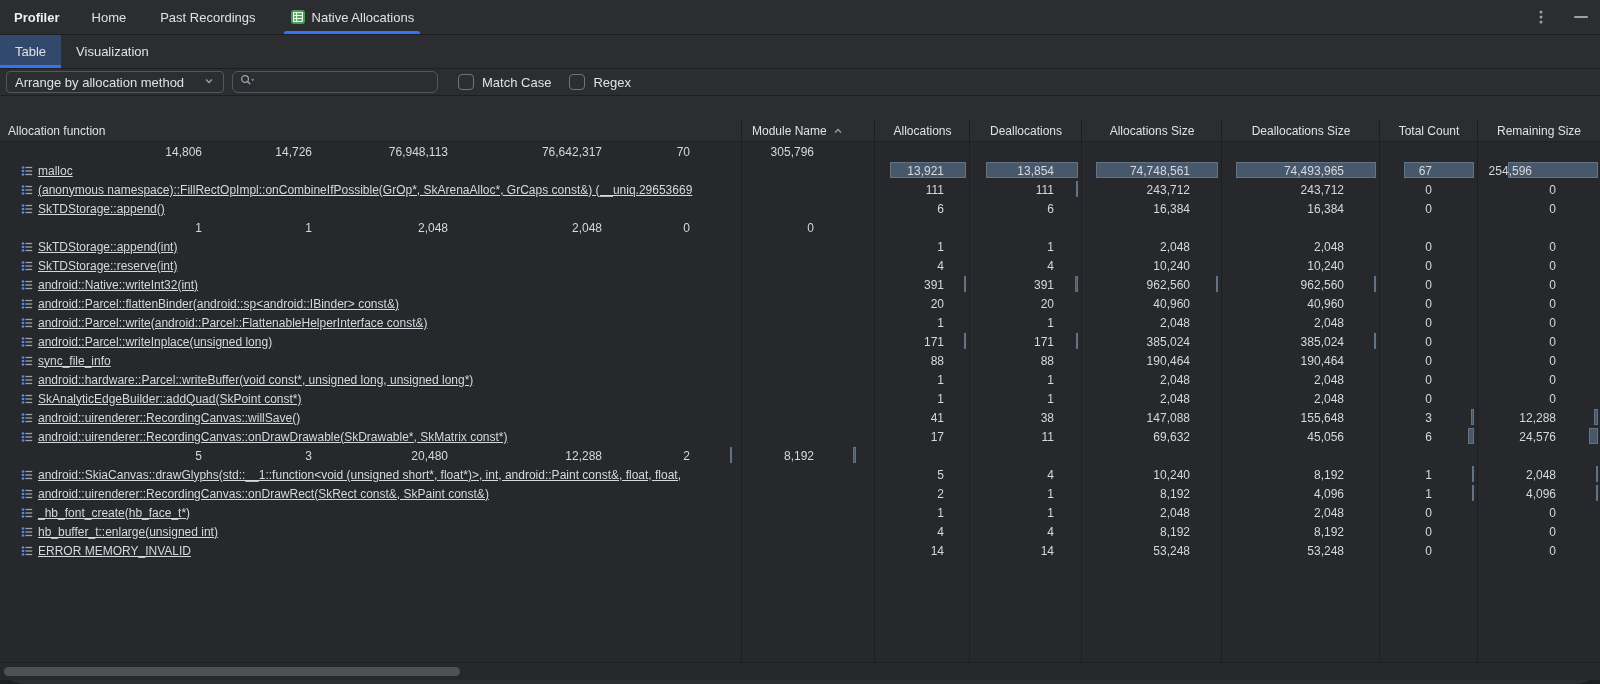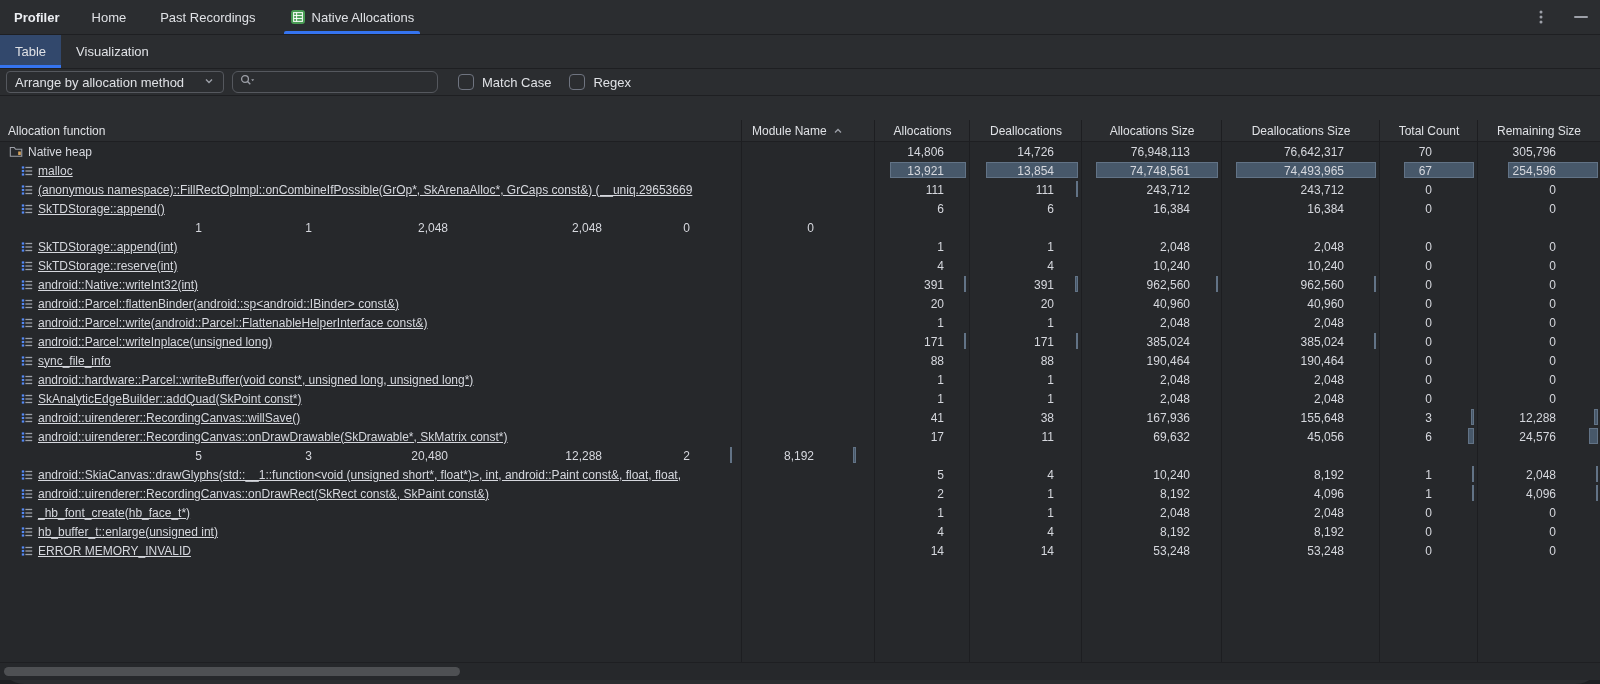--- a/index.html
+++ b/index.html
@@ -156,29 +156,20 @@
         </div>
         <div class="hcell hcenter" style="width: 95px;">Allocations</div>
         <div class="hcell hcenter" style="width: 112px;">Deallocations</div>
         <div class="hcell hcenter" style="width: 140px;">Allocations Size</div>
         <div class="hcell hcenter" style="width: 158px;">Deallocations Size</div>
         <div class="hcell hcenter" style="width: 98px;">Total Count</div>
         <div class="hcell hcenter" style="width: 122px;">Remaining Size</div>
       </div>
     <div class="tbody">
         <div class="trow">
-          <div class="cell fn-cell level0">
-            <span style="display:inline-flex">
-              <svg width="14" height="13" viewBox="0 0 16 14">
-                <path d="M1.5 2.5 h4.5 l1.6 2 h7 v8 h-13.1 z" fill="none" stroke="#9da0a8" stroke-width="1.2"></path>
-                <rect x="10.5" y="7" width="3" height="4" fill="#d6a35c"></rect>
-              </svg>
-            </span>
-            <span class="fn-label">Native heap</span>
-          </div>
           <div class="cell mod-cell"></div>
           <div class="cell num-cell" style="width: 95px;">
             <span class="num" style="padding-right: 26px;">14,806</span>
           </div>
           <div class="cell num-cell" style="width: 112px;">
             <span class="num" style="padding-right: 28px;">14,726</span>
           </div>
           <div class="cell num-cell" style="width: 140px;">
             <span class="num" style="padding-right: 32px;">76,948,113</span>
           </div>
@@ -222,21 +213,21 @@
           <div class="cell num-cell" style="width: 158px;">
             <div class="vbar" style="width: 140px;"></div>
             <span class="num" style="padding-right: 36px;">74,493,965</span>
           </div>
           <div class="cell num-cell" style="width: 98px;">
             <div class="vbar" style="width: 70px;"></div>
             <span class="num" style="padding-right: 46px;">67</span>
           </div>
           <div class="cell num-cell" style="width: 122px;">
             <div class="vbar" style="width: 90px; right: 2px;"></div>
-            <span class="num" style="padding-right: 44px;">254,596</span>
+            <span class="num" style="padding-right: 68px;">254,596</span>
           </div>
         </div>
         <div class="trow">
           <div class="cell fn-cell level1">
             <span style="display:inline-flex">
               <svg width="12" height="12" viewBox="0 0 12 12">
                 <rect x="0.8" y="1.4" width="2.4" height="2.2" fill="#548af7"></rect>
                 <rect x="0.8" y="4.9" width="2.4" height="2.2" fill="#548af7"></rect>
                 <rect x="0.8" y="8.4" width="2.4" height="2.2" fill="#548af7"></rect>
                 <line x1="4.4" y1="2.5" x2="11.2" y2="2.5" stroke="#9da0a8" stroke-width="1.3"></line>
@@ -650,21 +641,21 @@
             <span class="fn-label">android::uirenderer::RecordingCanvas::willSave()</span>
           </div>
           <div class="cell mod-cell"></div>
           <div class="cell num-cell" style="width: 95px;">
             <span class="num" style="padding-right: 26px;">41</span>
           </div>
           <div class="cell num-cell" style="width: 112px;">
             <span class="num" style="padding-right: 28px;">38</span>
           </div>
           <div class="cell num-cell" style="width: 140px;">
-            <span class="num" style="padding-right: 32px;">167,936</span>
+            <span class="num" style="padding-right: 32px;">147,088</span>
           </div>
           <div class="cell num-cell" style="width: 158px;">
             <span class="num" style="padding-right: 36px;">155,648</span>
           </div>
           <div class="cell num-cell" style="width: 98px;">
             <div class="vbar" style="width: 3px;"></div>
             <span class="num" style="padding-right: 46px;">3</span>
           </div>
           <div class="cell num-cell" style="width: 122px;">
             <div class="vbar" style="width: 4px; right: 2px;"></div>

